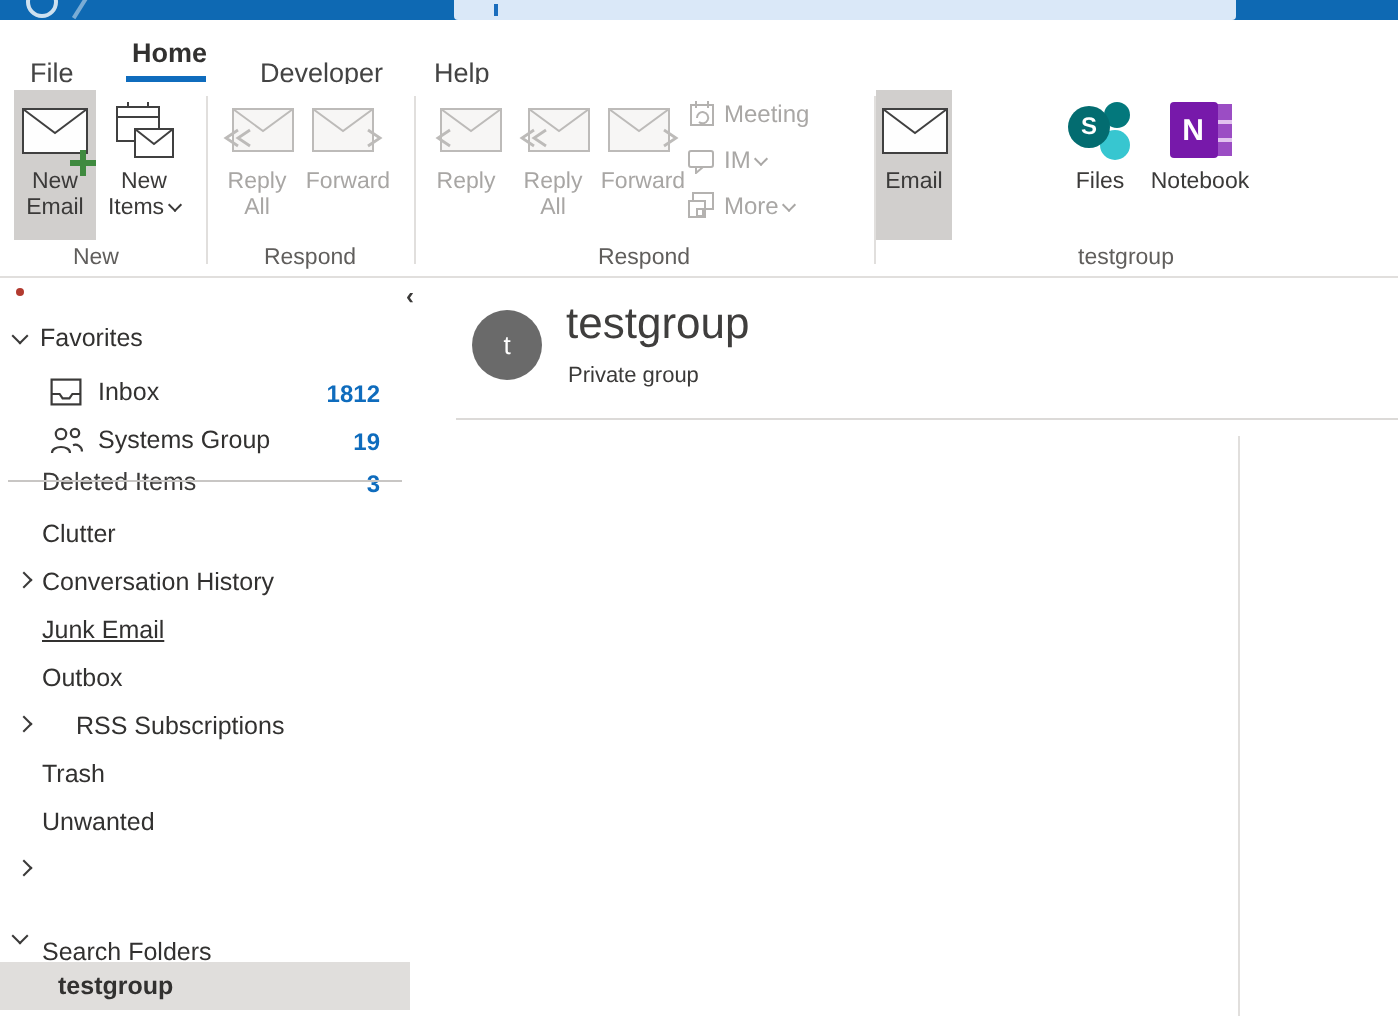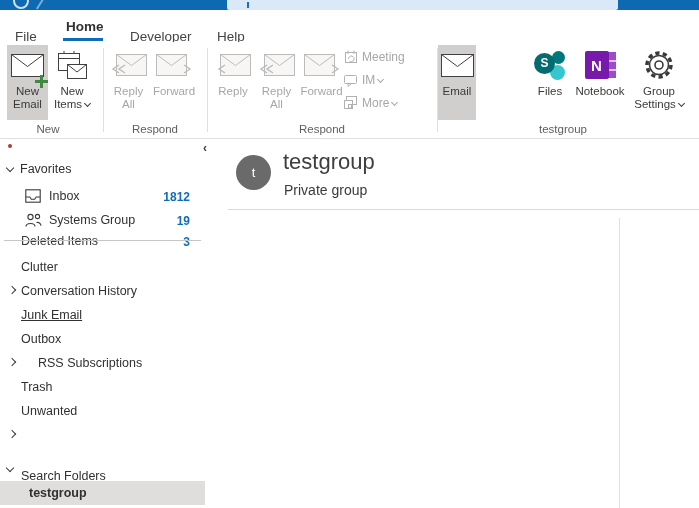--- a/index.html
+++ b/index.html
@@ -35,21 +35,21 @@
   .chev.d{transform:rotate(45deg);}
   .collapse-chev{position:absolute;left:203px;top:141px;font-size:12px;font-weight:bold;color:#3b3a39;}
   .red-dot{position:absolute;left:8px;top:144px;width:4px;height:4px;border-radius:50%;background:#b23a2f;}
   .sel-row{position:absolute;left:0;top:481px;width:205px;height:24px;background:#e0dedc;}
   .hline{position:absolute;height:1px;background:#dcdad8;}
   .vline{position:absolute;width:1px;background:#e1dfdd;}
   
   .avatar{position:absolute;left:236px;top:155px;width:35px;height:35px;border-radius:50%;background:#6a6a6a;
           color:#fff;font-size:13px;display:flex;align-items:center;justify-content:center;}
   .group-title{position:absolute;left:283px;top:149px;font-size:22px;color:#3f3e3d;}
-  .group-sub{position:absolute;left:284px;top:182px;font-size:14px;color:#3b3a39;}
+  .group-sub{position:absolute;left:284px;top:182px;font-size:11px;color:#3b3a39;}
   .empty-msg{position:absolute;left:228px;top:233px;width:391px;text-align:center;font-size:12px;color:#797775;letter-spacing:.3px;}
   svg{display:block;}
 </style>
 </head>
 <body>
 
 <div class="app">
 
   <div class="titlebar">
     <span class="tb-circle"></span>
@@ -226,33 +226,20 @@
           <span class="abs" style="left:23px;top:1px;width:8px;height:26px;background:#9b4dc4;"></span>
           <span class="abs" style="left:23px;top:9px;width:8px;height:1.5px;background:#e1c2ef;"></span>
           <span class="abs" style="left:23px;top:18px;width:8px;height:1.5px;background:#e1c2ef;"></span>
           <span class="abs" style="left:0;top:0;width:24px;height:28px;background:#7719aa;border-radius:2px;
                 color:#fff;font-size:15px;font-weight:bold;display:flex;align-items:center;justify-content:center;">N</span>
         </span>
       </span>
       <span>Notebook</span>
     </div>
 
-    <div class="btn-large" style="left:631px;width:56px;">
-      <span class="ic">
-        <svg width="32" height="32" viewBox="0 0 32 32">
-          <circle cx="16" cy="16" r="12" fill="none" stroke="#3b3a39" stroke-width="3.5" stroke-dasharray="4.2 3.3"></circle>
-          <circle cx="16" cy="16" r="9.5" fill="#fff" stroke="#3b3a39" stroke-width="1.6"></circle>
-          <circle cx="16" cy="16" r="4" fill="none" stroke="#3b3a39" stroke-width="1.6"></circle>
-        </svg>
-      </span>
-      <span>Group</span>
-      <span>
-        <span>Settings</span><span class="dd"></span>
-      </span>
-    </div>
 
     <span class="grp-label" style="left:18px;width:60px;">New</span>
     <span class="grp-label" style="left:115px;width:80px;">Respond</span>
     <span class="grp-label" style="left:282px;width:80px;">Respond</span>
     <span class="grp-label" style="left:503px;width:120px;">testgroup</span>
   </div>
 
   <div>
     <span class="red-dot"></span>
     <span class="collapse-chev">‹</span>

